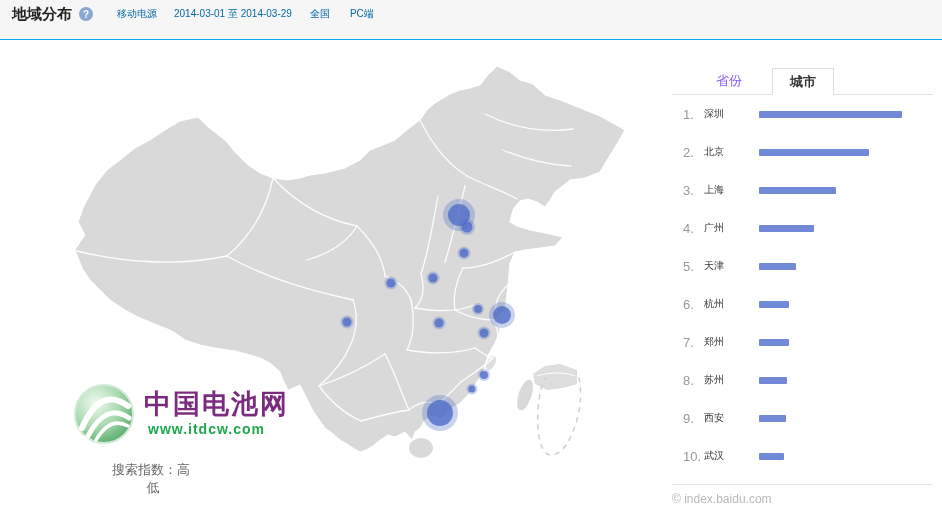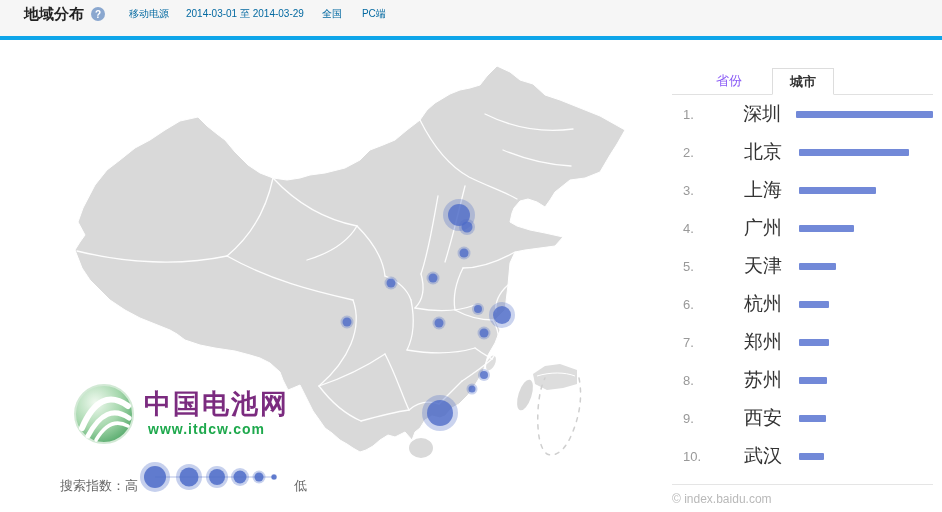--- a/index.html
+++ b/index.html
@@ -6,22 +6,22 @@
   html,body { background:#fff; }
   body { font-family:"Liberation Sans", sans-serif; }
   #app {
     position:relative; width:942px; height:512px;
     background:#fff; overflow:hidden;
   }
 
   
   .header {
     position:absolute; left:0; top:0; width:942px; height:40px;
-    background:#f6f6f6; border-bottom:4px solid #0ea5e9;
-    display:flex; align-items:flex-start; padding:5px 0 0 24px;
+    background:#f6f6f6; border-bottom:1px solid #0ea5e9;
+    display:flex; align-items:flex-start; padding:5px 0 0 12px;
   }
   .page-title { font-size:15px; font-weight:bold; color:#222; line-height:18px; }
   .help-icon {
     width:14px; height:14px; border-radius:50%;
     background:#8aa7cf; color:#fff; font-size:10px; font-weight:bold;
     display:inline-flex; align-items:center; justify-content:center;
     margin:2px 0 0 7px; cursor:pointer;
   }
   .meta { font-size:10px; color:#0369a1; line-height:18px; }
   .meta.keyword  { margin-left:24px; }
@@ -37,22 +37,22 @@
   .watermark {
     position:absolute; left:72px; top:382px;
     display:flex; align-items:center; opacity:.92; pointer-events:none;
   }
   .wm-text { margin-left:8px; }
   .wm-name { font-size:27px; font-weight:bold; color:#701a75; letter-spacing:2px; line-height:30px; }
   .wm-url  { font-size:14px; font-weight:bold; color:#0ba23e; letter-spacing:1px; line-height:20px; margin-left:4px; }
 
   
   .legend {
-    position:absolute; left:60px; top:461px; height:34px;
-    display:flex; align-items:flex-end;
+    position:absolute; left:75px; top:461px; height:34px;
+    display:flex; align-items:center;flex-direction:column;
   }
   .legend-label, .legend-low { font-size:13px; color:#666; }
   .legend-low { margin-left:4px; }
 
   
   .panel { position:absolute; left:672px; top:68px; width:261px; }
   .tabs {
     display:flex; height:27px; padding-left:14px;
     border-bottom:1px solid #e1e1e1;
   }
@@ -60,21 +60,21 @@
     width:62px; text-align:center; line-height:26px;
     font-size:13px; color:#8b5cf6; cursor:pointer; margin-left:12px;
   }
   .tab.active {
     background:#fff; border:1px solid #ddd; border-bottom:1px solid #fff;
     margin-bottom:-1px; color:#333; font-weight:bold;
   }
   .city-list { }
   .row { height:38px; display:flex; align-items:center; }
   .row .num  { margin-left:11px; width:21px; font-size:13px; color:#999; }
-  .row .city { width:55px; font-size:19px; color:#333;margin-left:40px; }
+  .row .city { width:55px; font-size:10px; color:#333; }
   .row .bar  { height:7px; background:#7289d8; border-radius:1px; }
   .panel-footer { border-top:1px solid #e5e5e5; margin-top:9px; padding-top:4px; }
   .copyright { font-size:12px; color:#b9b9b9; }
 </style>
 </head>
 <body>
 
 <div id="app">
 
   <div class="header">

